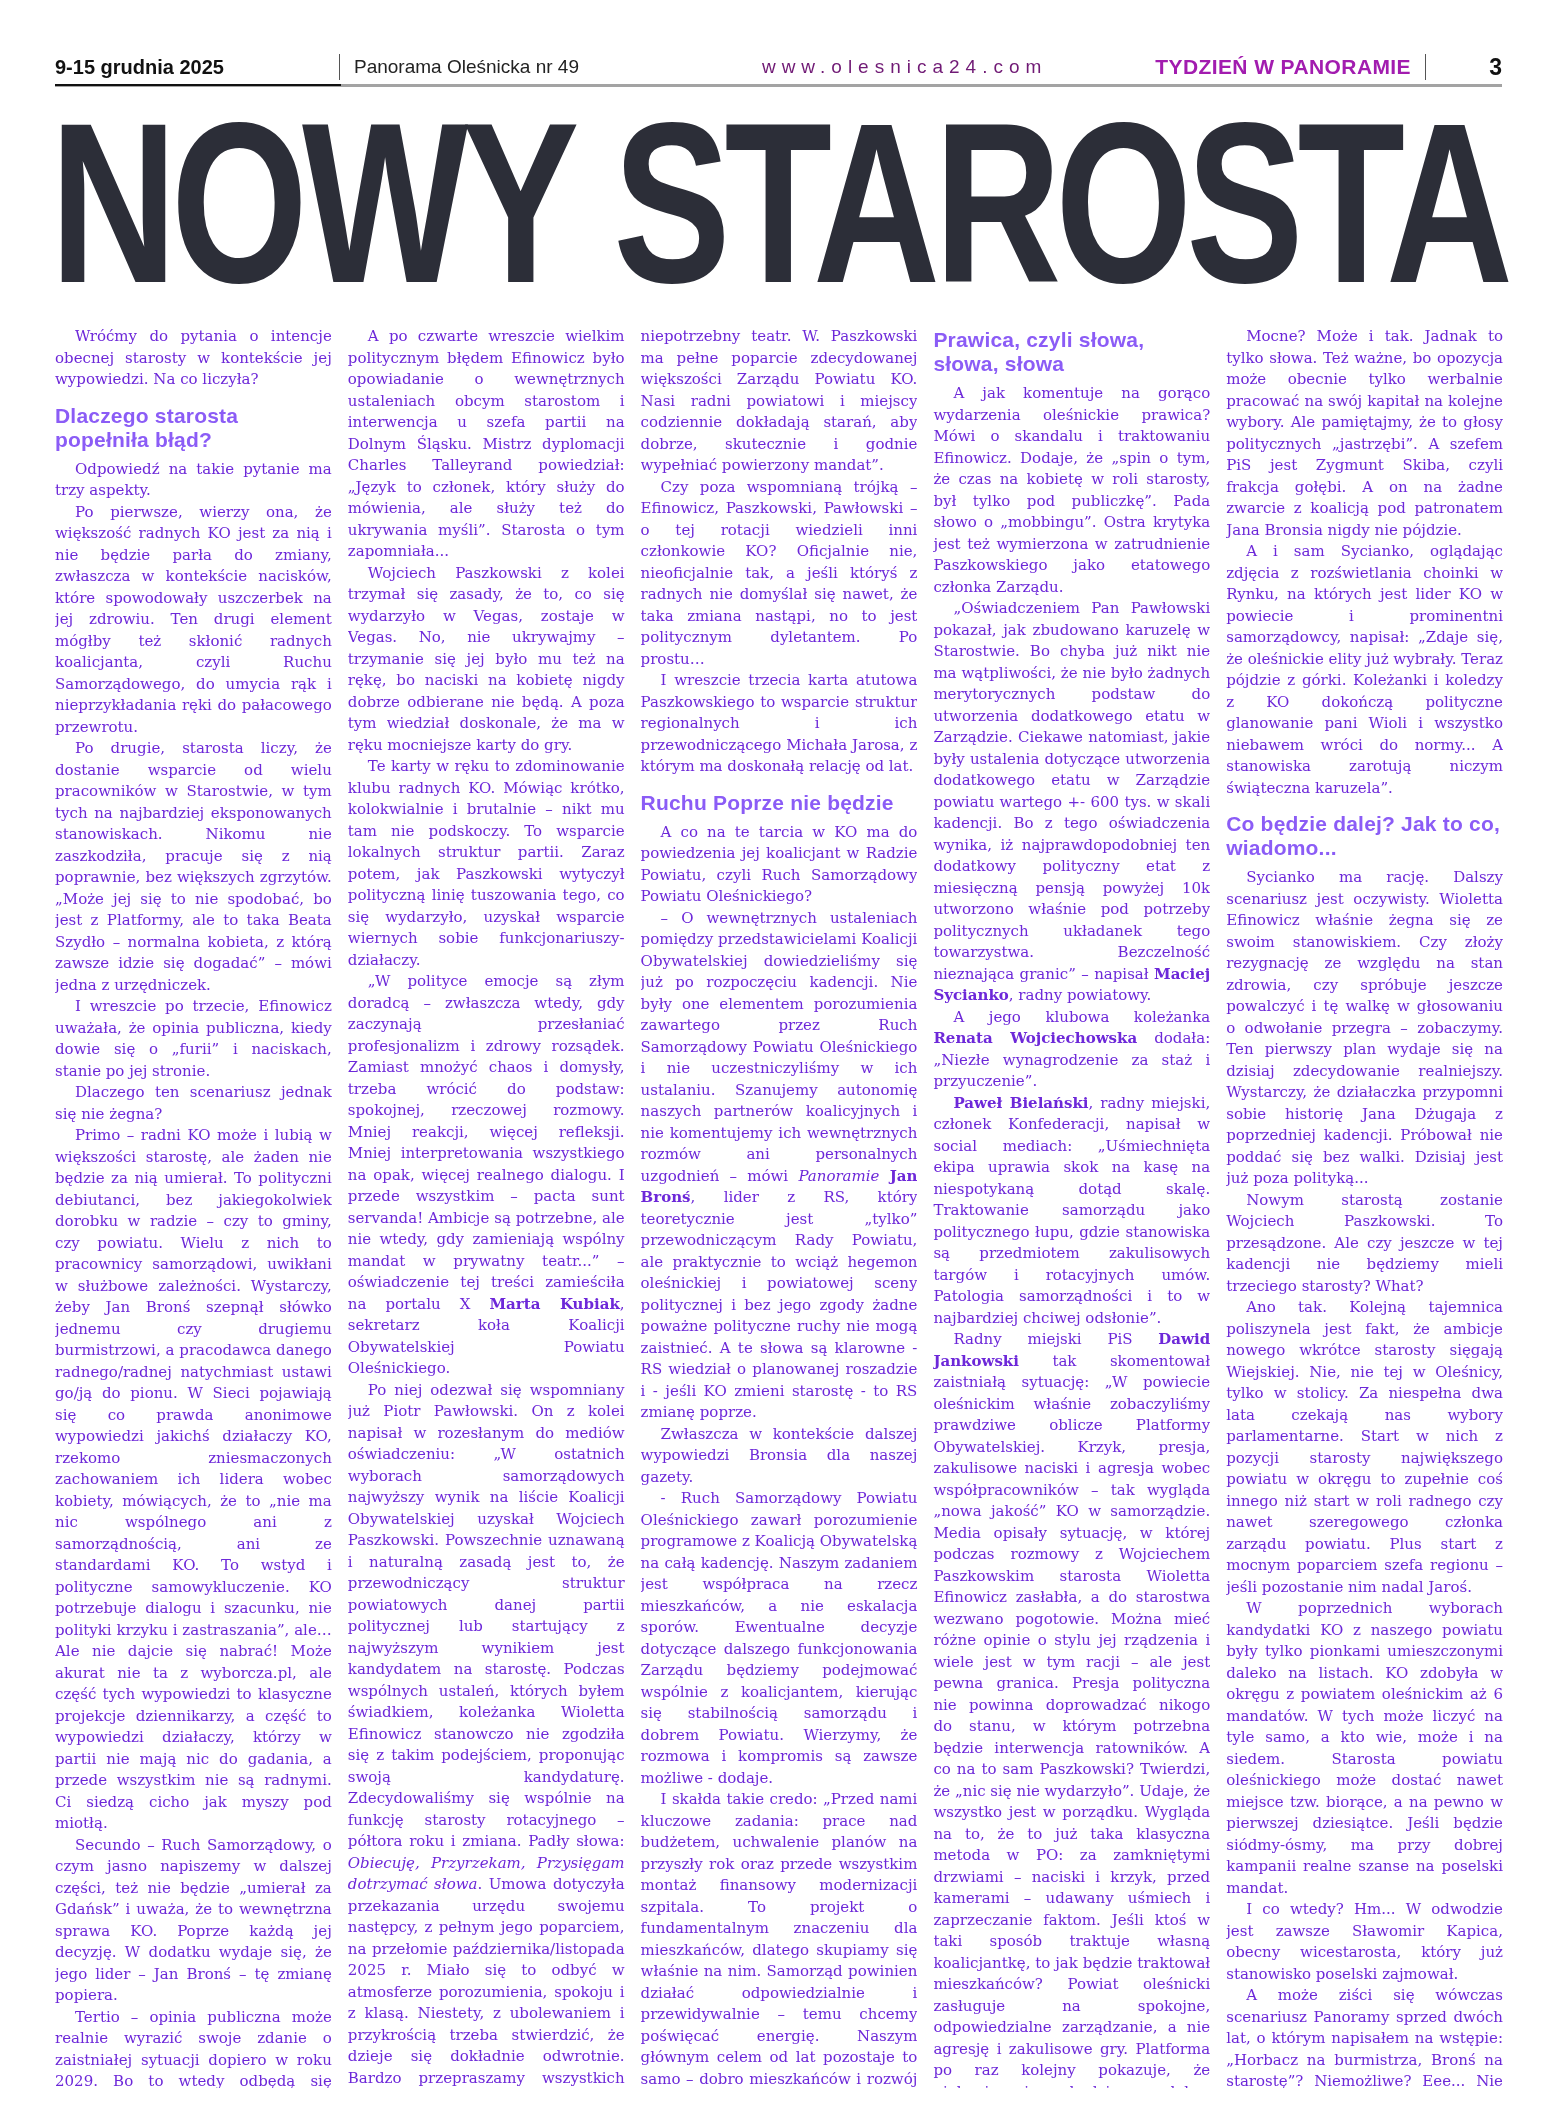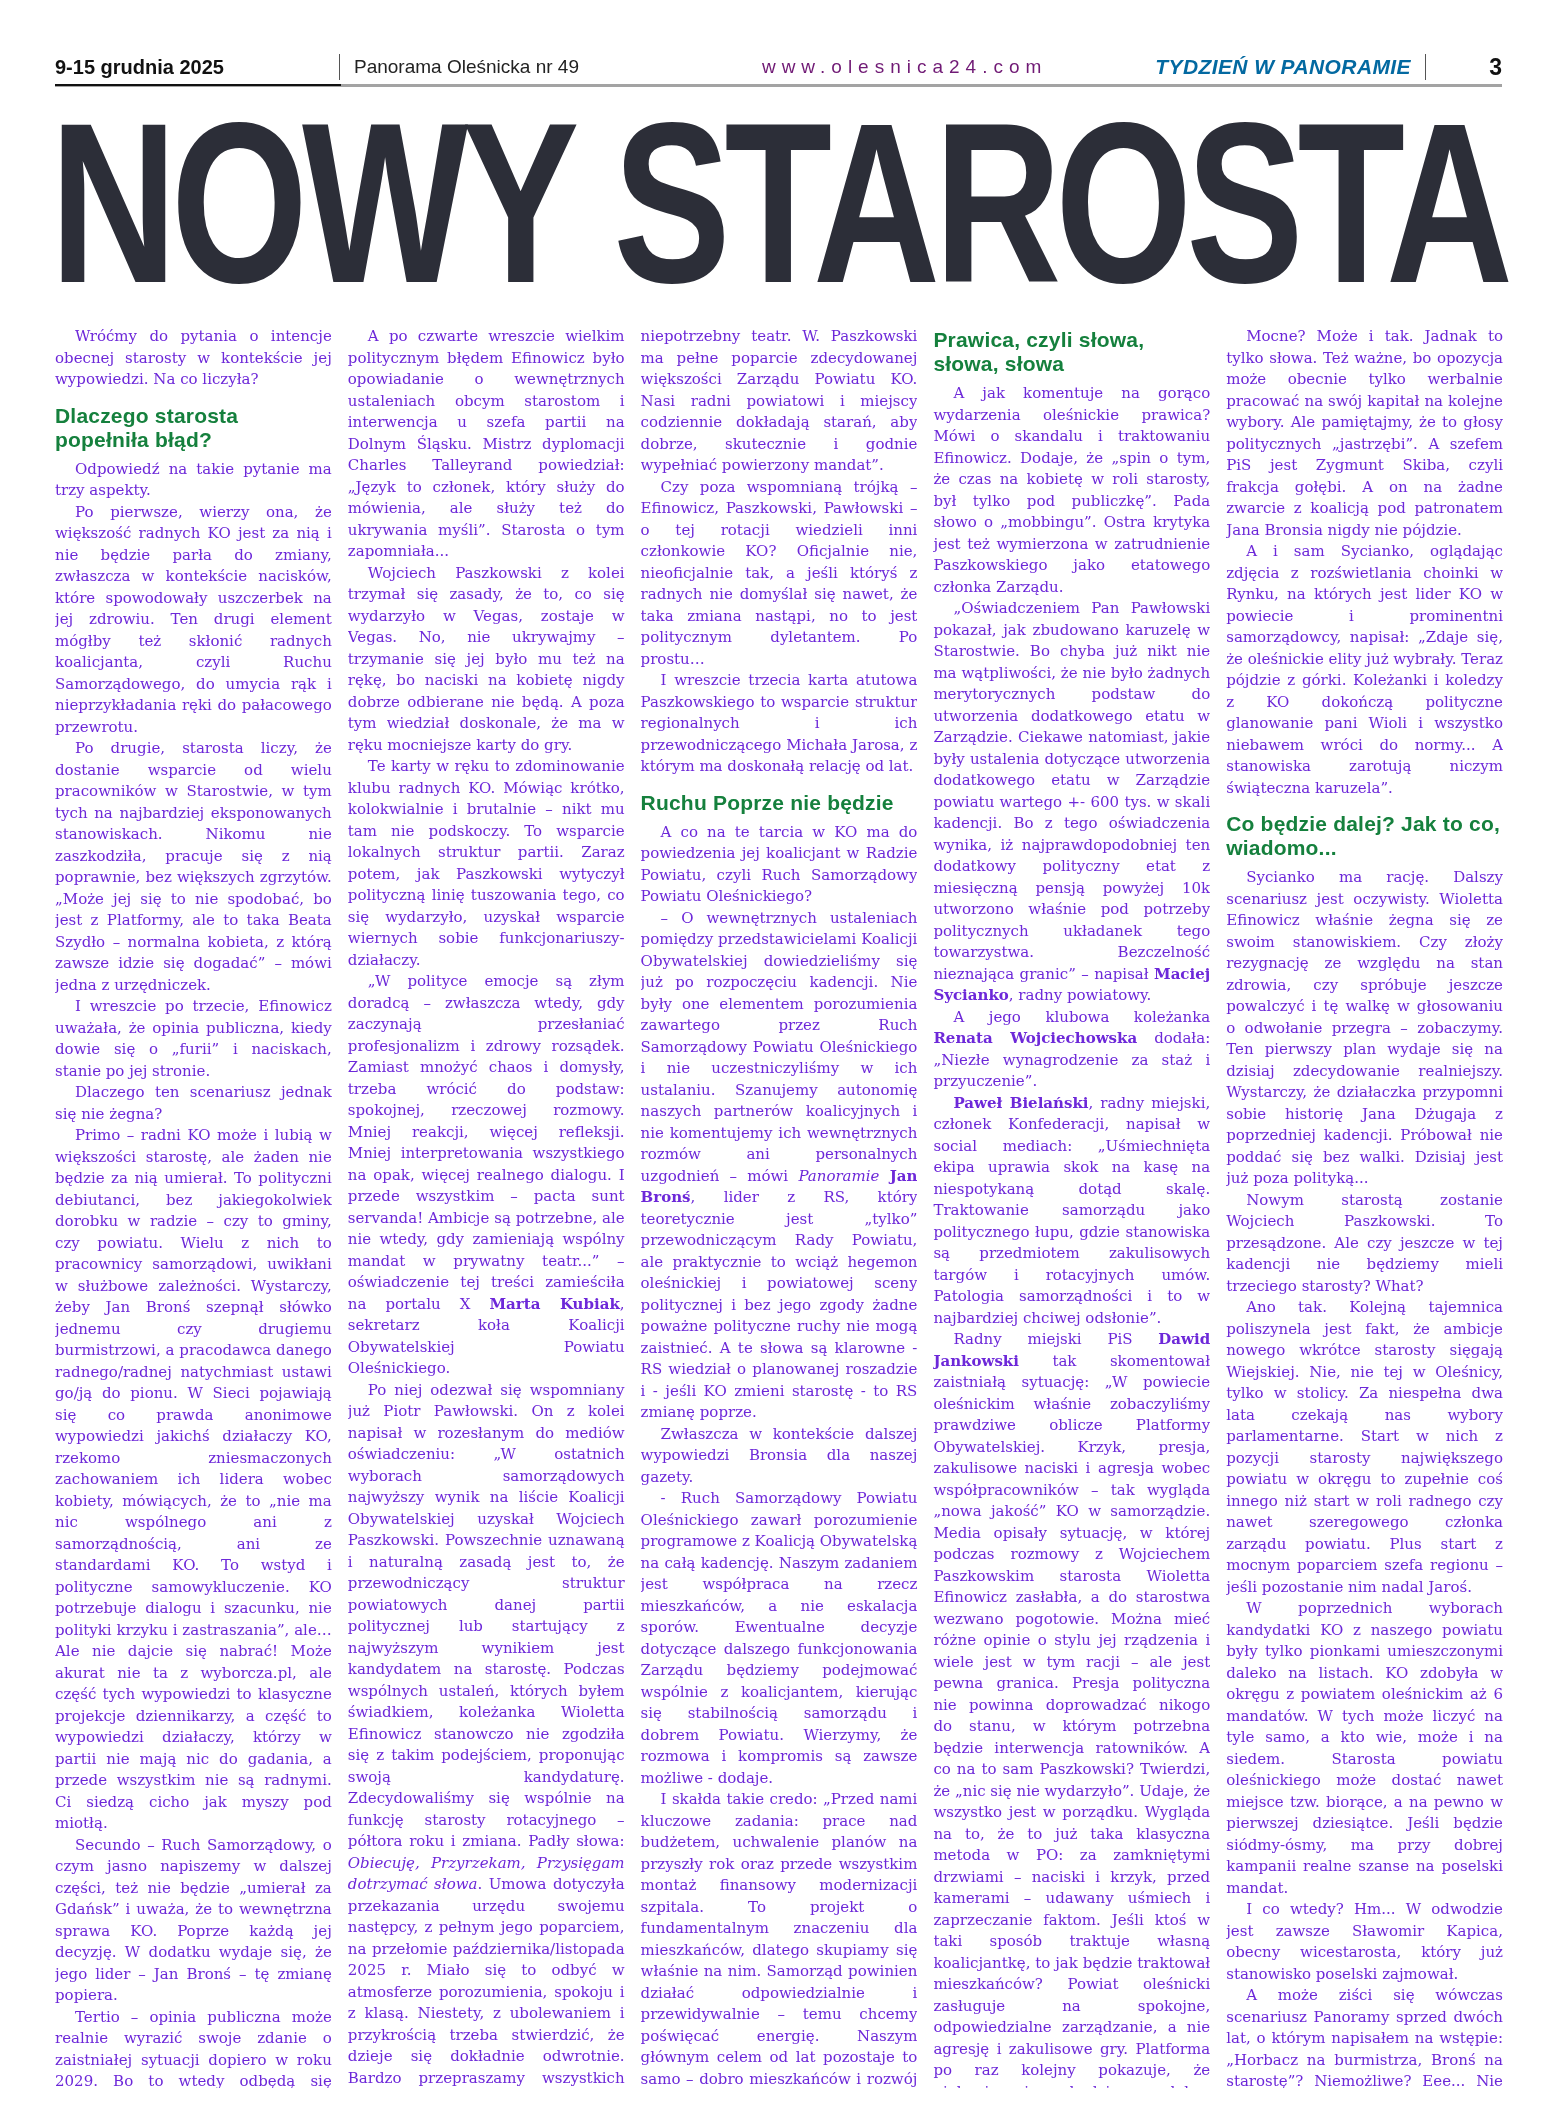--- a/index.html
+++ b/index.html
@@ -22,34 +22,34 @@
             transform:scaleY(1.30);transform-origin:top left;white-space:nowrap;}
   
   .columns{position:absolute;left:55px;top:326px;width:1448px;height:1762px;
            display:flex;gap:16px;overflow:hidden;}
   .col{flex:1 1 0;overflow:hidden;}
   .col p{margin:0;font-family:"DejaVu Serif","Liberation Serif",serif;
          font-size:15px;line-height:21.5px;text-align:justify;text-indent:20px;
          color:#6d28d9;hyphens:auto;-webkit-hyphens:auto;}
   .col p.noindent{text-indent:0;}
   .col h2{font-family:"Liberation Sans",sans-serif;font-weight:bold;
-          font-size:21px;line-height:24px;margin:13px 0 7px 0;color:#15803d;letter-spacing:.2px;}
+          font-size:21px;line-height:24px;margin:13px 0 7px 0;color:#8b5cf6;letter-spacing:.2px;}
   .col > h2:first-child{margin-top:2px;}
 </style>
 </head>
 <body>
 
 <div class="page">
 
   <header class="topbar">
     <div class="date">9-15 grudnia 2025</div>
     <div class="vdiv"></div>
     <div class="issue">Panorama Oleśnicka nr 49</div>
     <div class="site">www.olesnica24.com</div>
-    <div class="section" style="color: #0369a1; font-style: italic;">TYDZIEŃ W PANORAMIE</div>
+    <div class="section" style="color: #a21caf;">TYDZIEŃ W PANORAMIE</div>
     <div class="vdiv"></div>
     <div class="pageno">3</div>
   </header>
   <div class="date-underline"></div>
 
   <h1 class="headline" style="color: rgb(44, 46, 56);">NOWY STAROSTA</h1>
 
   <main class="columns">
     <section class="col">
         <p>Wróćmy do pytania o intencje obecnej starosty w kontekście jej wypowiedzi. Na co liczyła?</p>

